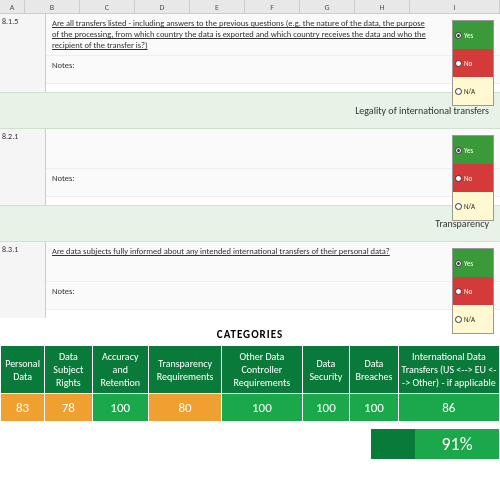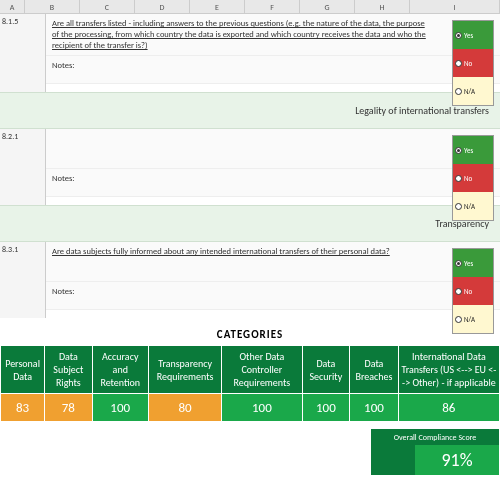--- a/index.html
+++ b/index.html
@@ -161,15 +161,14 @@
     <td class="sc-amber">80</td>
     <td class="sc-green">100</td>
     <td class="sc-green">100</td>
     <td class="sc-green">100</td>
     <td class="sc-green">86</td>
   </tr>
 </tbody>
   </table>
 
 <div class="overall">
-  <div class="overall-label">Overall Compliance Score</div>
   <div class="overall-val">91%</div>
 </div>
 
 </body></html>

